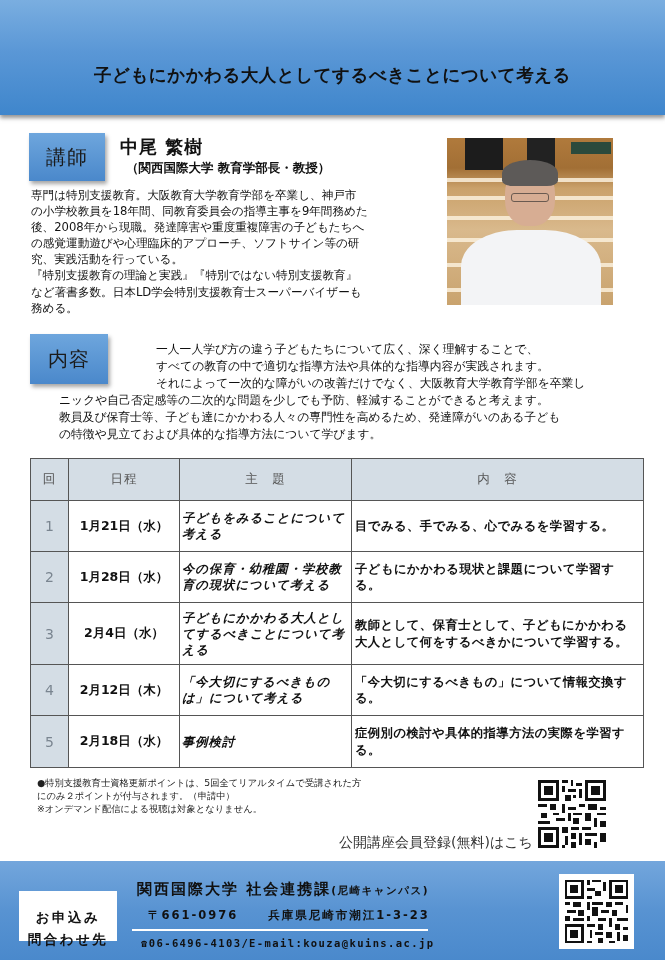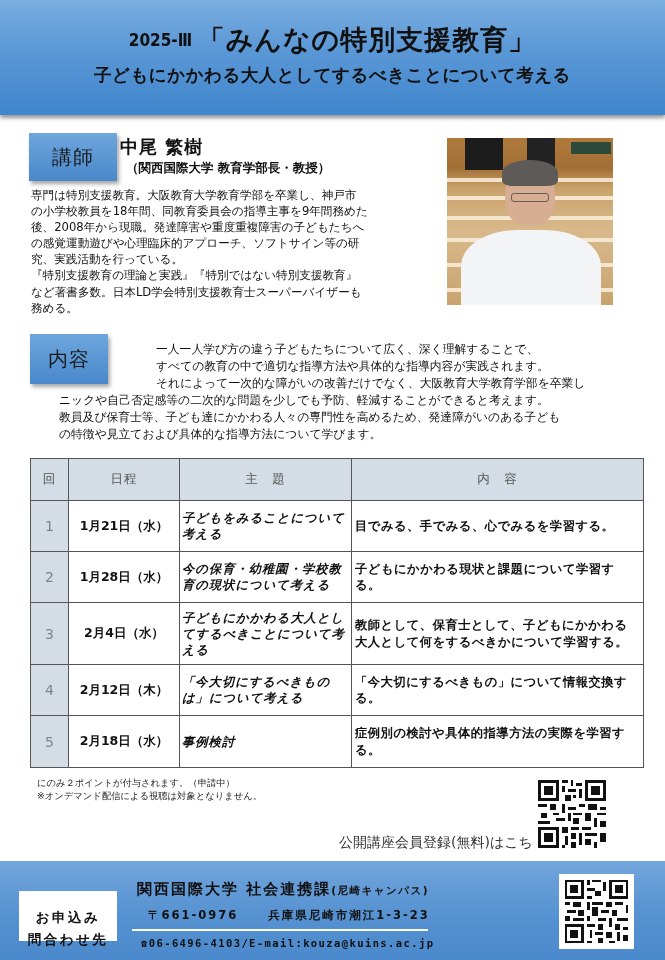--- a/index.html
+++ b/index.html
@@ -16,21 +16,21 @@
   .title-prefix { font-size: 17px; font-family: "DejaVu Sans Condensed", "DejaVu Sans", sans-serif; vertical-align: middle; }
   .title-main { font-size: 27px; vertical-align: middle; letter-spacing: 1px; }
   .title-line2 { position: absolute; left: 0; width: 100%; top: 63px; font-size: 17.5px; font-weight: bold; color: #111; letter-spacing: 0.5px; white-space: nowrap; }
 
   .label-box {
     position: absolute; background: linear-gradient(180deg, #6ea6dd 0%, #4a88cb 100%);
     box-shadow: 2px 3px 4px rgba(0,0,0,0.35);
     color: #1a1a1a; font-size: 20px; text-align: center; display: flex; align-items: center; justify-content: center;
     letter-spacing: 1px;
   }
-  .label-lecturer { left: 29px; top: 133px; width: 88px; height: 48px; }
+  .label-lecturer { left: 29px; top: 133px; width: 76px; height: 48px; }
   .label-content { left: 30px; top: 334px; width: 78px; height: 50px; }
 
   .lecturer-name { position: absolute; left: 120px; top: 135px; font-size: 18px; font-weight: bold; color: #111; letter-spacing: 1px; }
   .lecturer-affil { position: absolute; left: 126px; top: 160px; font-size: 12.5px; font-weight: bold; color: #111; }
 
   .bio { position: absolute; left: 31px; top: 187px; width: 400px; font-size: 11.6px; line-height: 16.1px; color: #111; }
   .bio p { white-space: nowrap; }
 
   .photo {
     position: absolute; left: 447px; top: 138px; width: 166px; height: 167px; overflow: hidden;
@@ -86,24 +86,20 @@
   .address { position: absolute; left: 148px; top: 47px; font-size: 11.5px; font-weight: bold; color: #111; letter-spacing: 2px; white-space: nowrap; }
   .address .gap { display: inline-block; width: 30px; }
   .divider { position: absolute; left: 132px; top: 68px; width: 296px; height: 2px; background: #fff; }
   .contact-line { position: absolute; left: 141px; top: 76px; font-size: 10.5px; font-weight: bold; color: #111; letter-spacing: 1.4px; white-space: nowrap; font-family: "DejaVu Sans Mono", monospace; text-align: center; }
   .qr-bottom { left: 559px; top: 13px; width: 75px; height: 75px; }
 </style>
 </head>
 <body>
 
 <div class="header-banner">
-  <div class="title-line1">
-    <span class="title-prefix">2025-Ⅲ</span>
-    <span class="title-main">「みんなの特別支援教育」</span>
-  </div>
   <div class="title-line2">子どもにかかわる大人としてするべきことについて考える</div>
 </div>
 
 <div class="label-box label-lecturer">講師</div>
 <div class="lecturer-name">中尾 繁樹</div>
 <div class="lecturer-affil">（関西国際大学 教育学部長・教授）</div>
 
 <div class="bio">
   <p>専門は特別支援教育。大阪教育大学教育学部を卒業し、神戸市</p>
   <p>の小学校教員を18年間、同教育委員会の指導主事を9年間務めた</p>
@@ -178,20 +174,21 @@
     <tr class="r5">
       <td class="no">5</td>
       <td class="date">2月18日（水）</td>
       <td class="theme">事例検討</td>
       <td class="desc">症例別の検討や具体的指導方法の実際を学習する。</td>
     </tr>
   </tbody>
 </table>
 
 <div class="notes">
+  <p>●特別支援教育士資格更新ポイントは、5回全てリアルタイムで受講された方</p>
   <p>にのみ２ポイントが付与されます。（申請中）</p>
   <p>※オンデマンド配信による視聴は対象となりません。</p>
 </div>
 <div class="register-link">公開講座会員登録(無料)はこちらから</div>
 
 <div class="qr qr-top">
   <svg width="74" height="74" viewBox="0 0 25 25" shape-rendering="crispEdges">
     <rect width="25" height="25" fill="#fff"></rect>
     <g fill="#111">
       <path d="M1 1h7v7h-7zM2 2v5h5v-5zM3 3h3v3h-3z" fill-rule="evenodd"></path>

